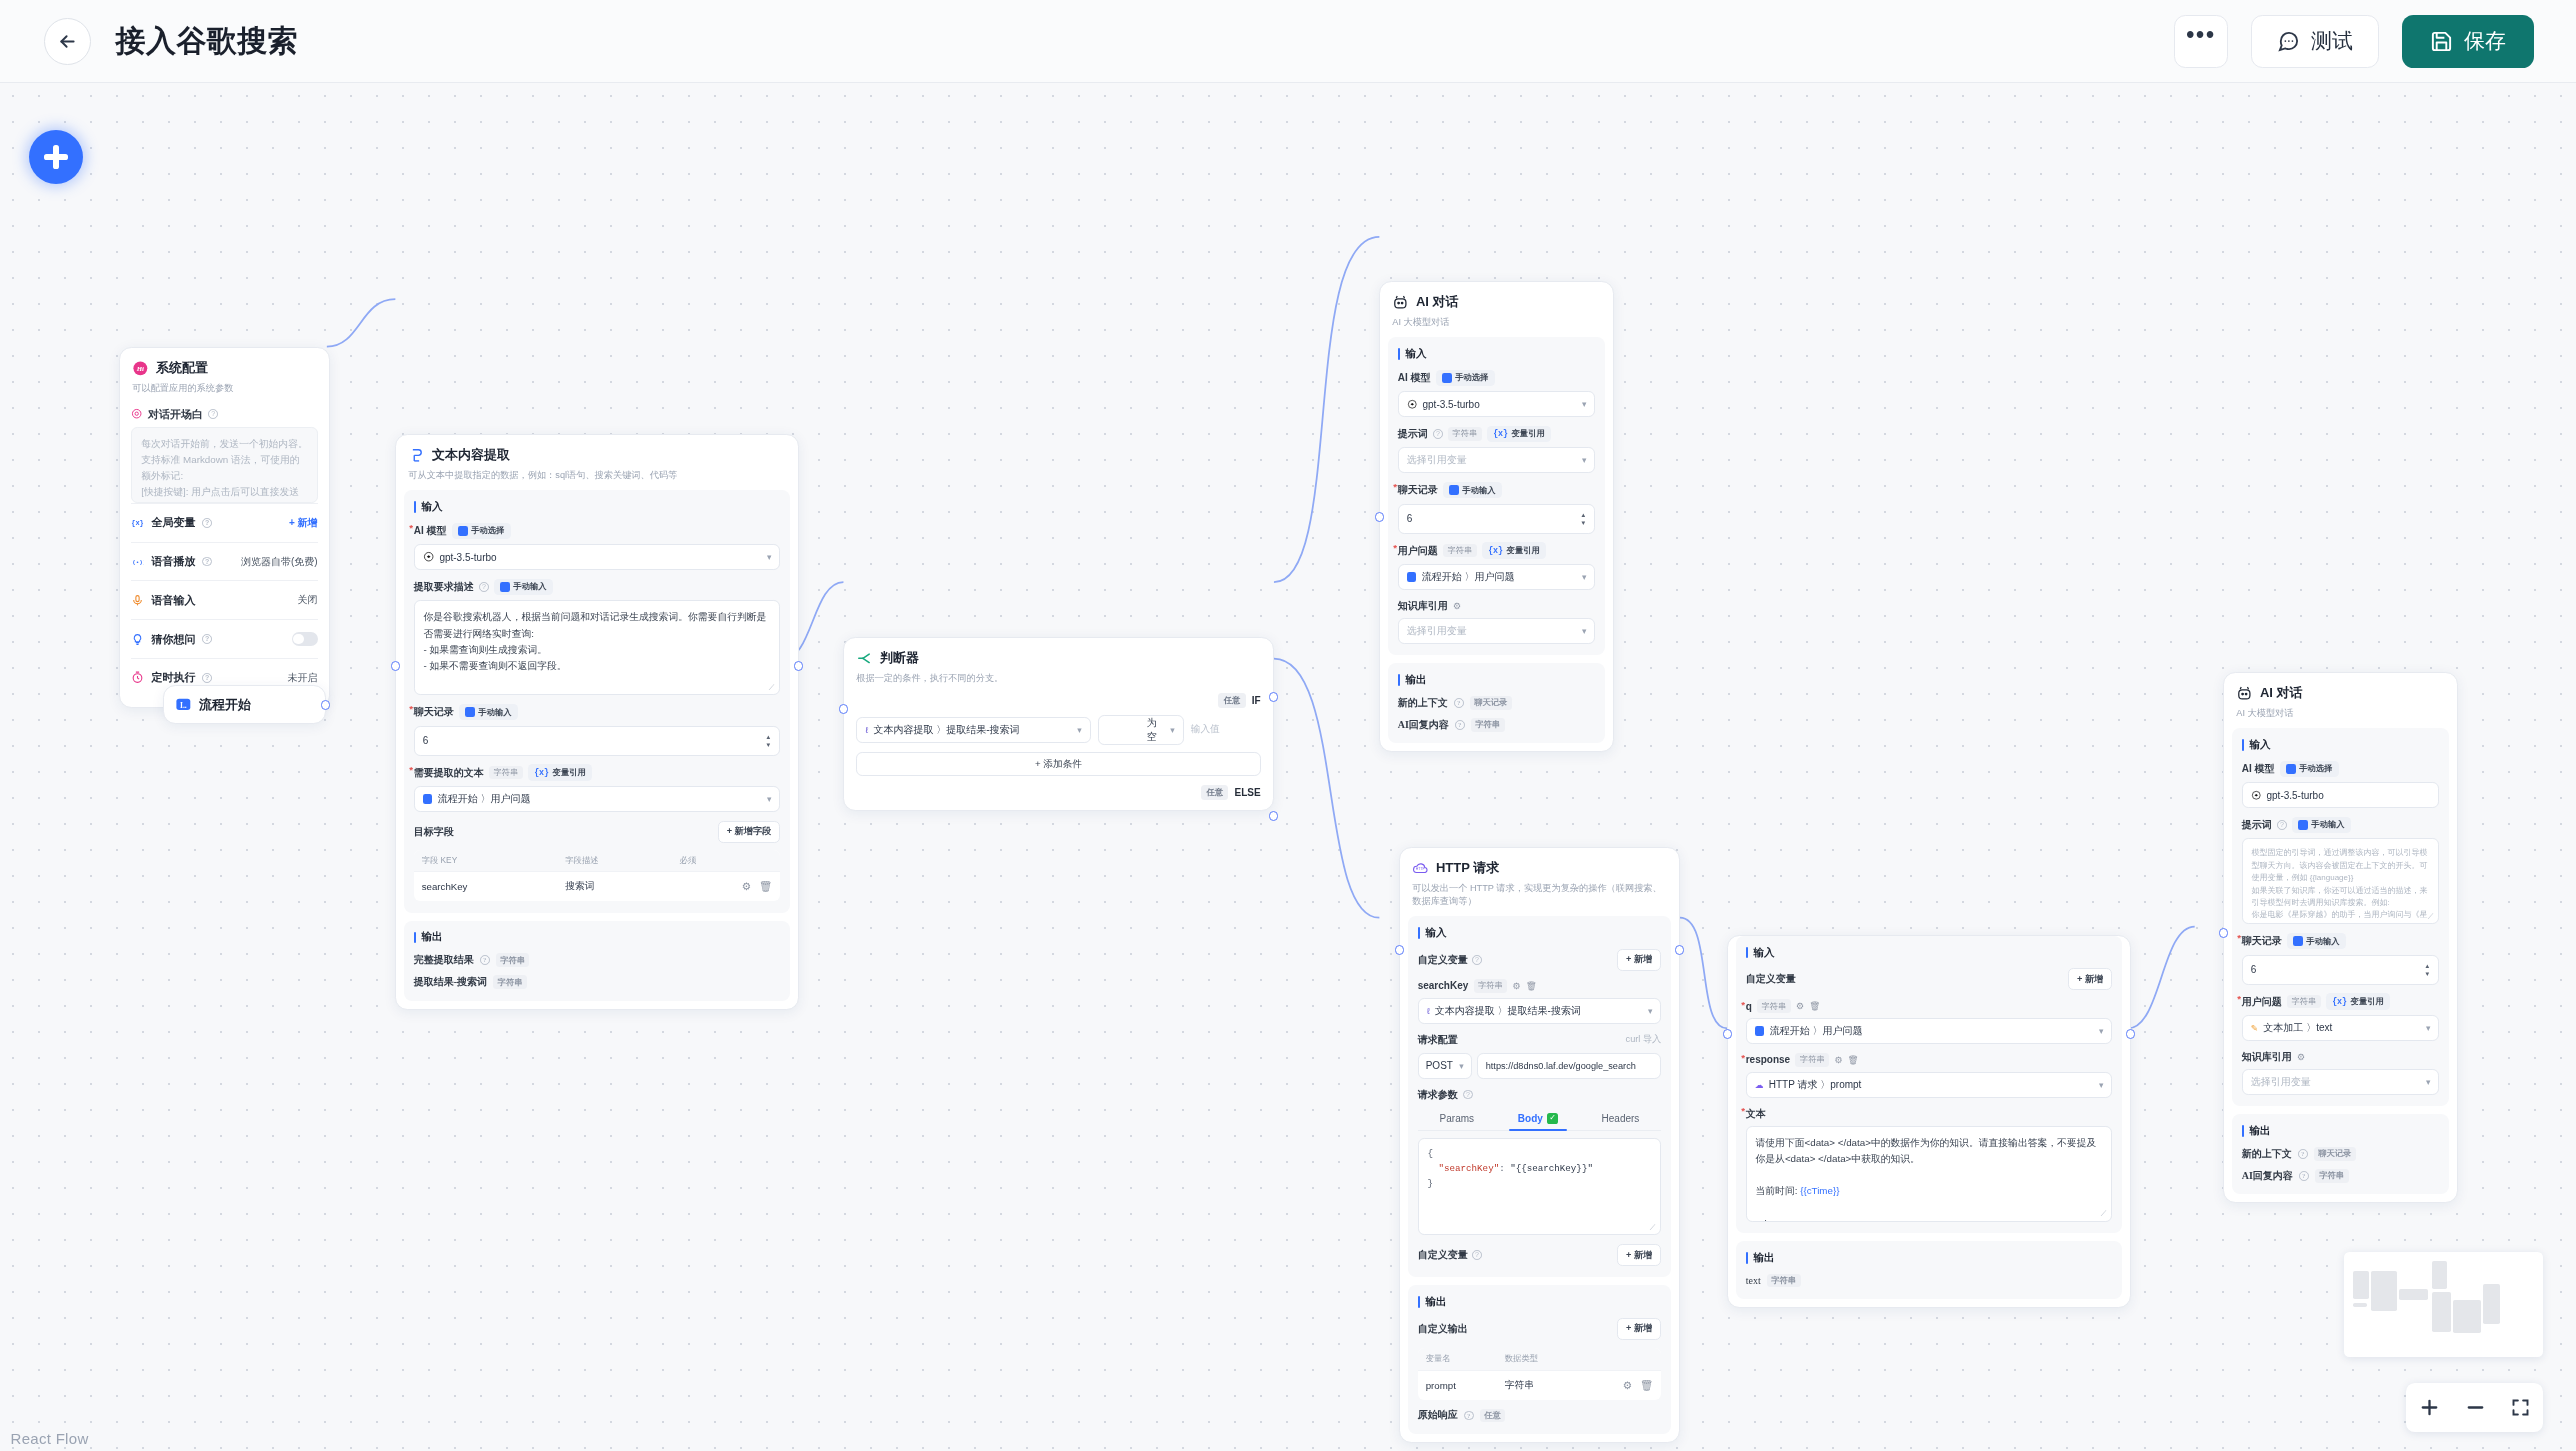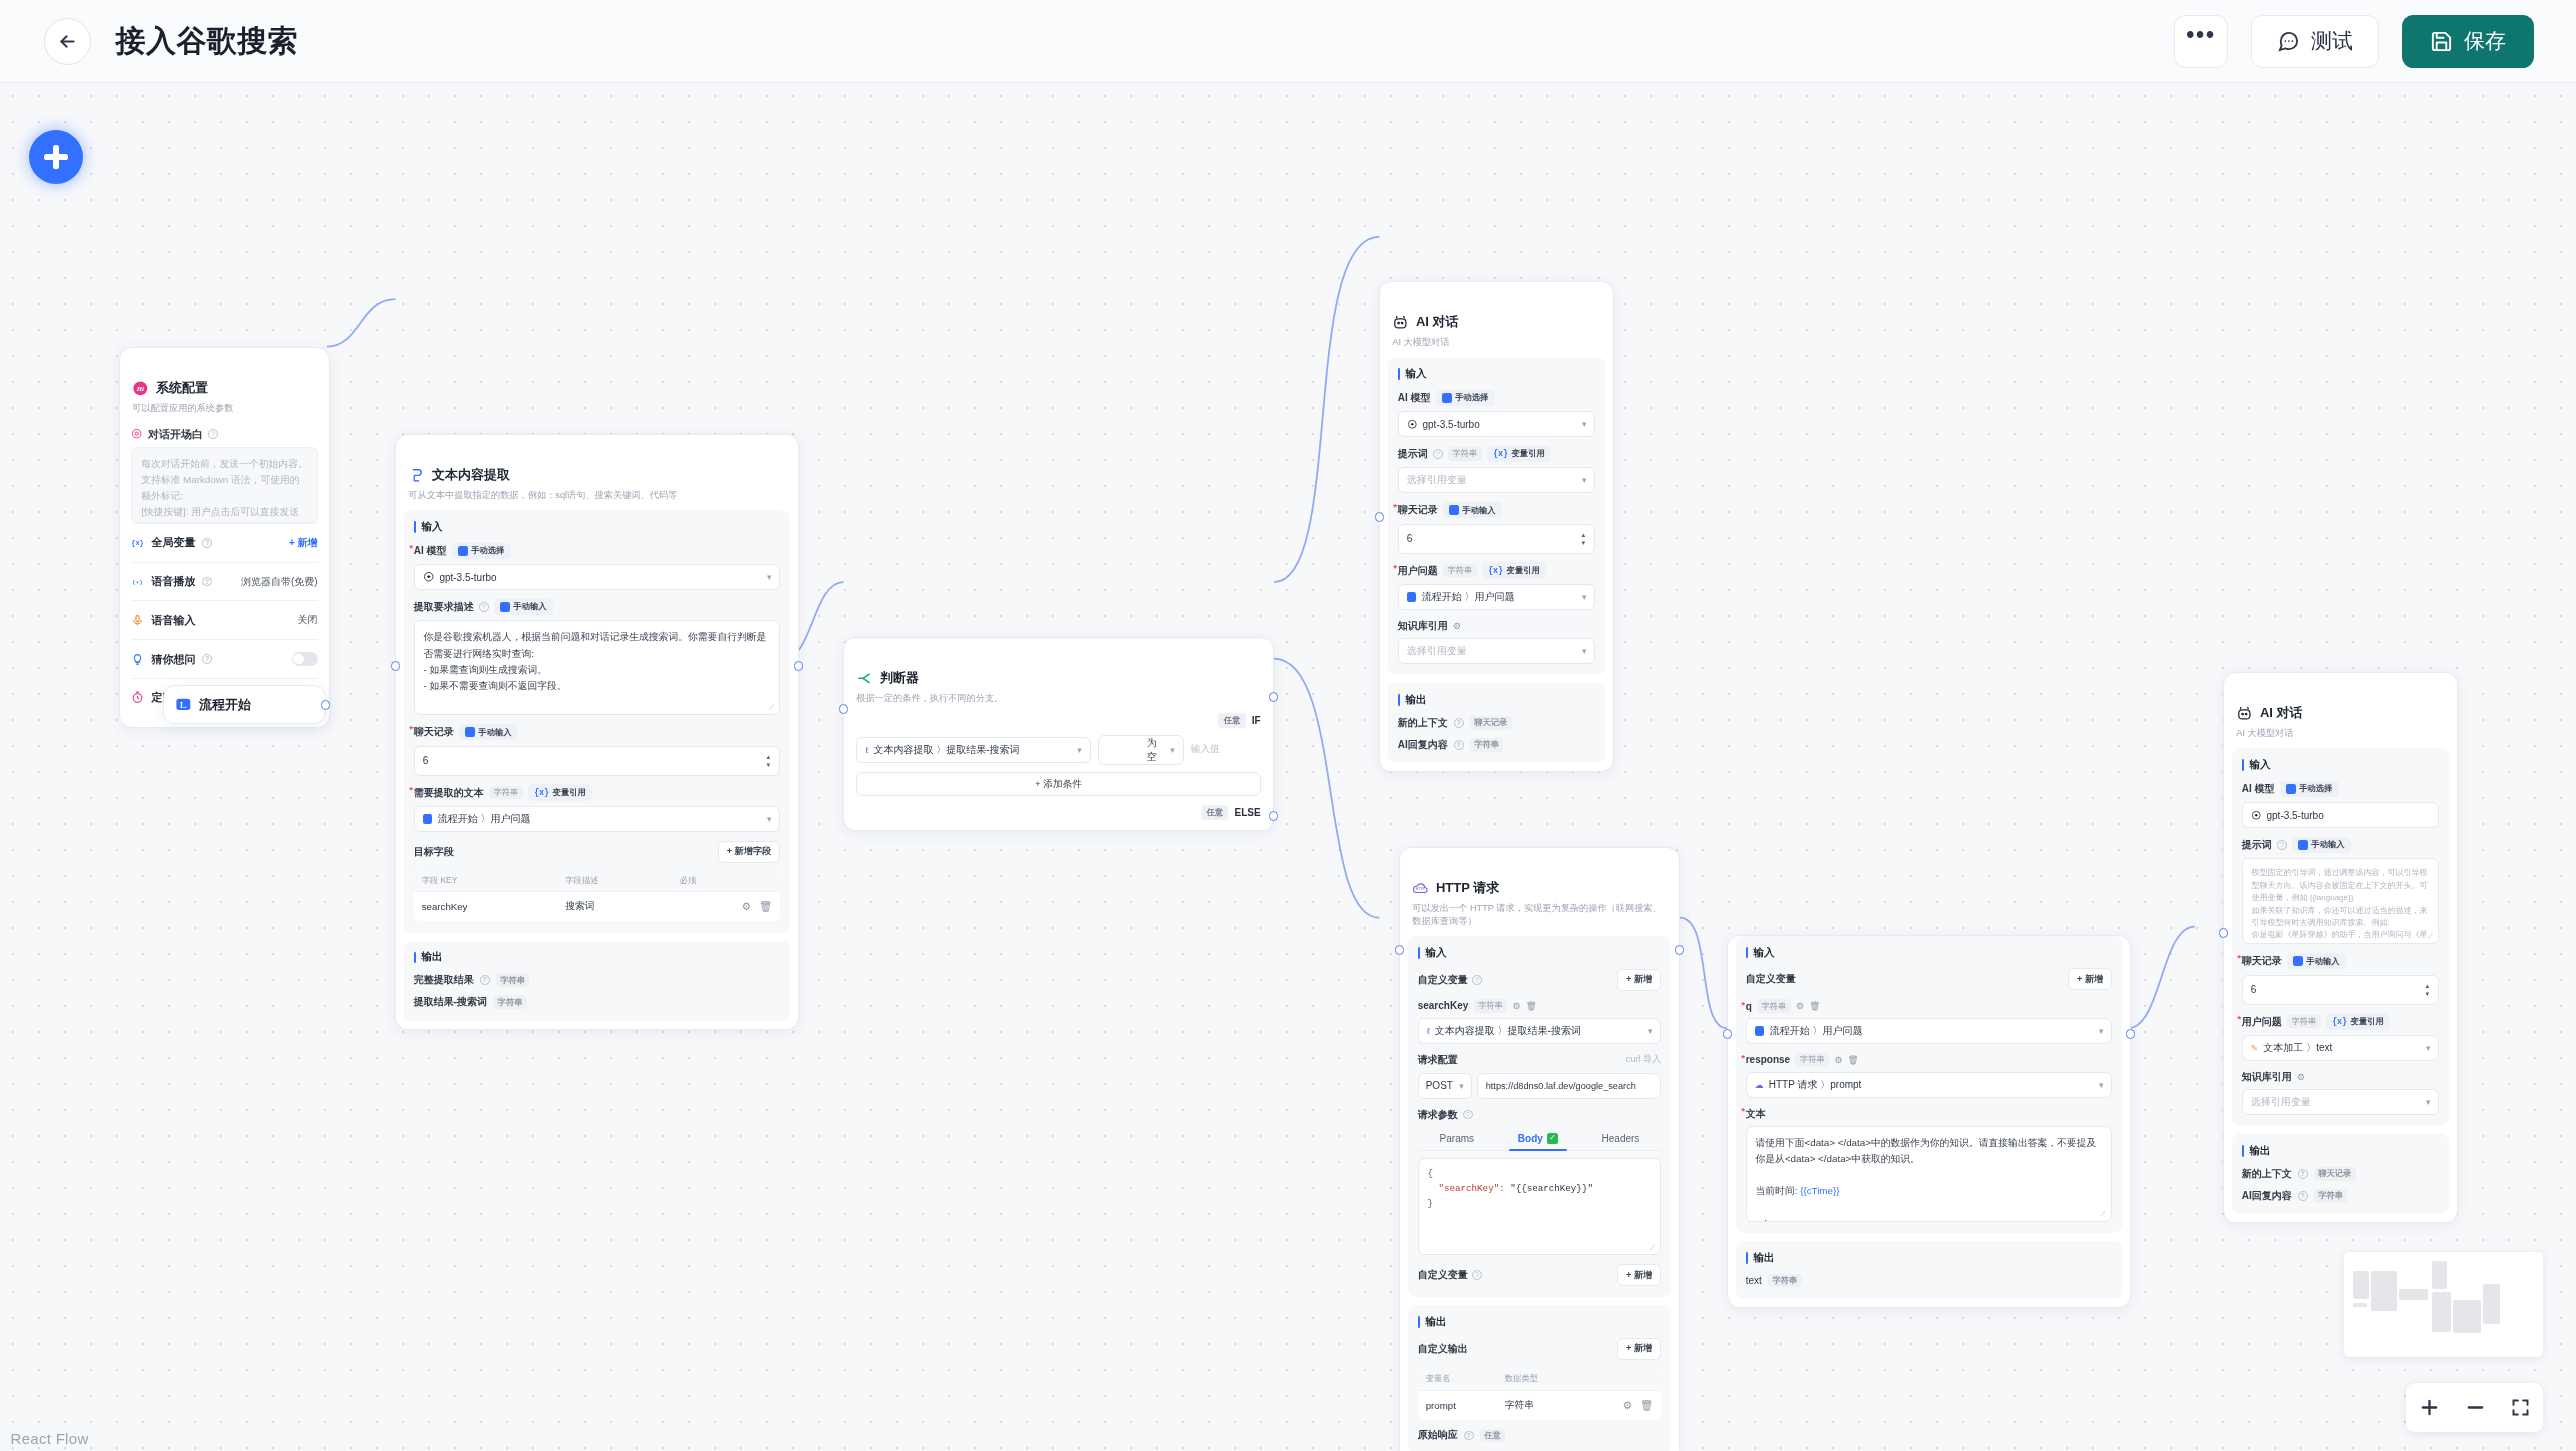--- a/index.html
+++ b/index.html
@@ -70,21 +70,21 @@
   .add-fab:before { width: 24.6px; height: 5.3px; }
   .add-fab:after { width: 5.3px; height: 24.6px; }
 
   
   .node {
     position: absolute; background: #fff; border-radius: 12.3px;
     border: 0.9px solid #e7eaf0;
     box-shadow: 0 2.6px 12.3px rgba(19,51,107,.07);
     font-size: 11.4px; color: #2d3748;
   }
-  .node-head { padding: 11.4px 12.3px 8px 12.3px; margin-top: 20px; }
+  .node-head { padding: 11.4px 12.3px 8px 12.3px; }
   .node-title-row { display: flex; align-items: center; gap: 7px; }
   .node-ico { width: 16.7px; height: 16.7px; flex: 0 0 16.7px; }
   .node-title { font-size: 13px; font-weight: 700; color: #1e2532; }
   .node-desc { margin-top: 4.4px; font-size: 9.2px; color: #9aa3b2; line-height: 1.45; }
 
   .sec { background: #f7f8fa; margin: 0 8px 8px 8px; border-radius: 8px; padding: 9.7px 9.7px 11.4px 9.7px; }
   .sec-title { display: flex; align-items: center; gap: 5.3px; font-size: 10.5px; font-weight: 700; color: #1e2532; margin-bottom: 8.8px; }
   .sec-bar { width: 2.6px; height: 11.4px; background: #3370ff; border-radius: 1.8px; display: inline-block; }
 
   .field { margin-bottom: 8.8px; }
@@ -129,21 +129,21 @@
     color: #3d4654; background: #fff; border: 0.9px solid #e4e8ef;
     border-radius: 5.3px; padding: 3.5px 8px; cursor: pointer;
   }
   .row-between { display: flex; align-items: center; justify-content: space-between; }
 
   table.tb { width: 100%; border-collapse: collapse; background: #fff; border-radius: 6.2px; overflow: hidden; }
   table.tb th { font-size: 8.3px; color: #98a1af; font-weight: 500; text-align: left; padding: 5.3px 8px; background: #f7f8fa; }
   table.tb td { font-size: 9.7px; color: #2d3748; padding: 8px; border-top: 0.9px solid #f0f2f6; }
   .icn-btns { display: flex; gap: 8px; color: #8d95a3; font-size: 10.5px; justify-content: flex-end; }
 
-  .out-row { display: flex; align-items: center; gap: 6.2px; font-size: 10px; color: #323a46; margin-bottom: 8px; font-weight: 600; }
+  .out-row { display: flex; align-items: center; gap: 6.2px; font-size: 10px; color: #323a46; margin-bottom: 8px; font-weight: 600; font-family: Liberation Serif, serif; }
   .out-row:last-child { margin-bottom: 0; }
 
   
   .cfg-row {
     display: flex; align-items: center; gap: 7px; padding: 11.4px 0;
     border-top: 0.9px solid #eef0f4; font-size: 11px; font-weight: 700; color: #262d39;
   }
   .cfg-val { margin-left: auto; font-size: 10px; color: #4b5563; font-weight: 500; }
   .cfg-val.blue { color: #3370ff; font-weight: 600; }
   .toggle { margin-left: auto; width: 26px; height: 14px; border-radius: 8px; background: #e3e6ec; position: relative; }

